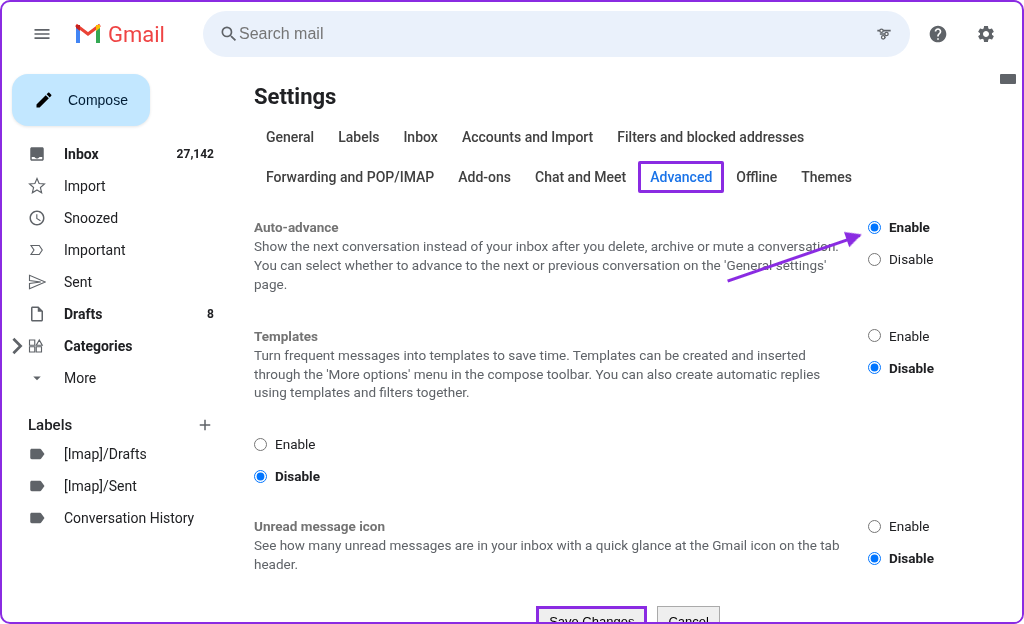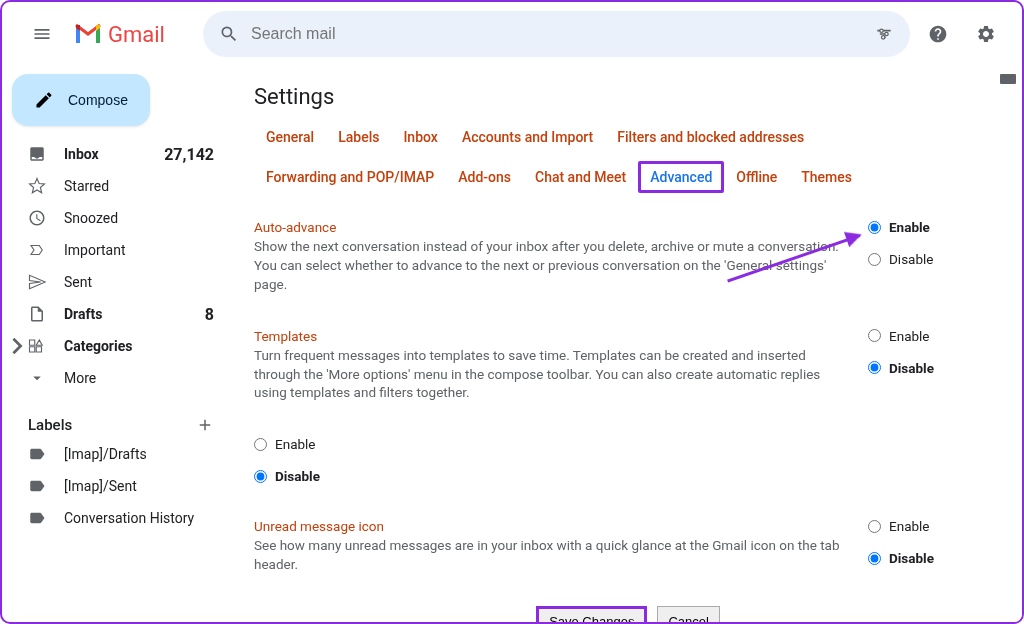--- a/index.html
+++ b/index.html
@@ -3,54 +3,54 @@
   <meta charset="utf-8">
   <style>
     * { box-sizing: border-box; margin: 0; padding: 0; }
     body { font-family: 'Google Sans', Roboto, Arial, sans-serif; font-size: 14px; color: #202124; background: #fff; width: 1024px; height: 624px; overflow: hidden; border: 2px solid #8a2be2; border-radius: 10px; position: relative; }
     
     .header { display: flex; align-items: center; height: 64px; padding: 8px 16px; gap: 8px; }
     .menu-icon { width: 24px; height: 24px; cursor: pointer; padding: 12px; box-sizing: content-box; display: flex; align-items: center; justify-content: center; }
     .menu-icon svg { width: 20px; height: 20px; fill: #5f6368; }
     .logo { display: flex; align-items: center; gap: 6px; margin-right: 30px; }
     .logo-text { font-size: 22px; color: #ef4444; font-weight: 400; }
-    .search-bar { flex: 1; max-width: 720px; height: 46px; background: #eaf1fb; border-radius: 24px; display: flex; align-items: center; padding: 0 16px; gap: 12px; }
+    .search-bar { flex: 1; max-width: 720px; height: 46px; background: #eaf1fb; border-radius: 24px; display: flex; align-items: center; padding: 0 16px; }
     .search-bar svg { width: 20px; height: 20px; fill: #5f6368; }
     .search-input { border: none; background: transparent; outline: none; font-size: 16px; flex: 1; color: #5f6368; }
     .header-right { display: flex; align-items: center; gap: 8px; margin-left: auto; }
     .icon-btn { width: 40px; height: 40px; border-radius: 50%; display: flex; align-items: center; justify-content: center; cursor: pointer; }
     .icon-btn svg { width: 20px; height: 20px; fill: #5f6368; }
     
     .body-wrap { display: flex; height: calc(100% - 64px); }
     
     .sidebar { width: 232px; padding: 8px 8px 8px 0; }
     .compose-btn { background: #c2e7ff; border: none; border-radius: 16px; padding: 16px 22px; display: flex; align-items: center; gap: 14px; font-size: 14px; font-weight: 500; color: #001d35; cursor: pointer; margin: 0 0 12px 10px; box-shadow: 0 1px 3px rgba(0,0,0,0.1); }
     .compose-btn svg { width: 20px; height: 20px; }
     .nav-list { list-style: none; }
     .nav-item { display: flex; align-items: center; padding: 4px 12px 4px 26px; border-radius: 0 16px 16px 0; cursor: pointer; height: 32px; gap: 18px; font-size: 14px; color: #202124; }
     .nav-item.bold { font-weight: 700; }
     .nav-item svg { width: 18px; height: 18px; fill: #5f6368; flex-shrink: 0; }
-    .nav-item .count { margin-left: auto; font-size: 16px; color: #5f6368; }
+    .nav-item .count { margin-left: auto; font-size: 12px; color: #5f6368; }
     .nav-item.bold .count { font-weight: 700; color: #202124; }
     .caret { position: absolute; left: 6px; }
     .cat-row { position: relative; }
     .labels-header { display: flex; align-items: center; justify-content: space-between; padding: 8px 12px 4px 26px; font-size: 15px; font-weight: 500; color: #202124; margin-top: 14px; }
     .labels-header svg { width: 18px; height: 18px; fill: #5f6368; cursor: pointer; }
     
     .main { flex: 1; background: #fff; border-radius: 16px 0 0 0; padding: 0; overflow-y: auto; }
-    .settings-title { font-size: 22px; font-weight: 400; color: #202124; padding: 18px 20px 8px 20px; }
+    .settings-title { font-size: 22px; font-weight: 700; color: #202124; padding: 18px 20px 8px 20px; }
     .tabs { display: flex; flex-wrap: wrap; gap: 0; padding: 4px 20px 0 20px; border-bottom: none; row-gap: 8px; }
-    .tab { font-size: 14px; color: #c2410c; font-weight: 500; padding: 8px 12px; cursor: pointer; white-space: nowrap; }
+    .tab { font-size: 14px; color: #404040; font-weight: 500; padding: 8px 12px; cursor: pointer; white-space: nowrap; }
     .tab.active { color: #1a73e8; font-weight: 500; }
     .tab.highlight { border: 3px solid #8a2be2; border-radius: 2px; padding: 5px 9px; }
     
     .settings-body { padding: 16px 20px 0 20px; }
     .setting-block { display: flex; padding: 10px 0 24px 0; border-bottom: none; gap: 24px; }
     .setting-desc { flex: 1; max-width: 590px; }
-    .setting-name { font-weight: 400; font-size: 13.5px; color: #c2410c; margin-bottom: 2px; }
+    .setting-name { font-weight: 700; font-size: 13.5px; color: #737373; margin-bottom: 2px; }
     .setting-text { font-size: 13.5px; color: #5f6368; line-height: 1.4; }
     .setting-options { width: 130px; display: flex; flex-direction: column; gap: 16px; }
     .opt { display: flex; align-items: center; gap: 8px; font-size: 13.5px; cursor: pointer; }
     .opt input { cursor: pointer; }
     .opt.sel { font-weight: 700; }
     
     .footer-btns { display: flex; justify-content: center; gap: 10px; padding: 8px 0 16px 0; }
     .footer-btns button { font-size: 13px; padding: 5px 10px; border: 1px solid #aaa; background: #efefef; cursor: pointer; }
     .footer-btns button.highlight { border: 3px solid #8a2be2; }
     
@@ -117,21 +117,21 @@
         <svg viewBox="0 0 24 24">
             <path d="M19 3H5c-1.1 0-2 .9-2 2v14c0 1.1.9 2 2 2h14c1.1 0 2-.9 2-2V5c0-1.1-.9-2-2-2zm0 16H5v-3h3.56c.69 1.19 1.97 2 3.45 2s2.75-.81 3.45-2H19v3z"></path>
           </svg>
         <span>Inbox</span>
         <span class="count">27,142</span>
       </li>
       <li class="nav-item">
         <svg viewBox="0 0 24 24">
             <path d="M12 17.27L18.18 21l-1.64-7.03L22 9.24l-7.19-.61L12 2 9.19 8.63 2 9.24l5.46 4.73L5.82 21z" fill="none" stroke="#5f6368" stroke-width="1.5"></path>
           </svg>
-        <span>Starred</span>
+        <span>Import</span>
       </li>
       <li class="nav-item">
         <svg viewBox="0 0 24 24">
             <path d="M12 2C6.5 2 2 6.5 2 12s4.5 10 10 10 10-4.5 10-10S17.5 2 12 2zm0 18c-4.41 0-8-3.59-8-8s3.59-8 8-8 8 3.59 8 8-3.59 8-8 8zm.5-13H11v6l5.2 3.2.8-1.3-4.5-2.7V7z"></path>
           </svg>
         <span>Snoozed</span>
       </li>
       <li class="nav-item">
         <svg viewBox="0 0 24 24">
             <path d="M4 18h11l4-6-4-6H4l4 6z" fill="none" stroke="#5f6368" stroke-width="1.5"></path>

